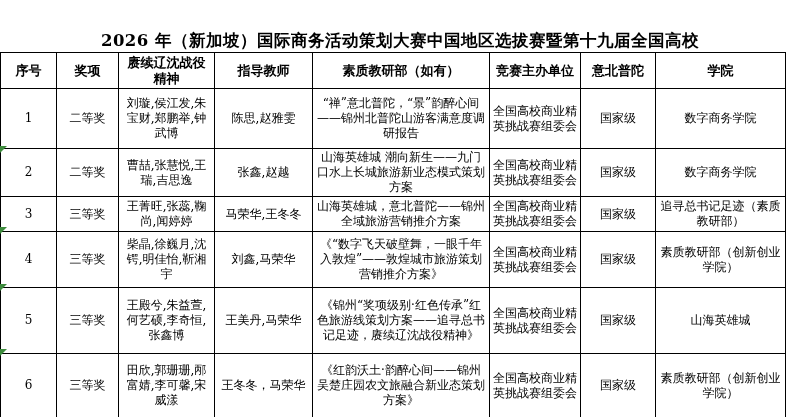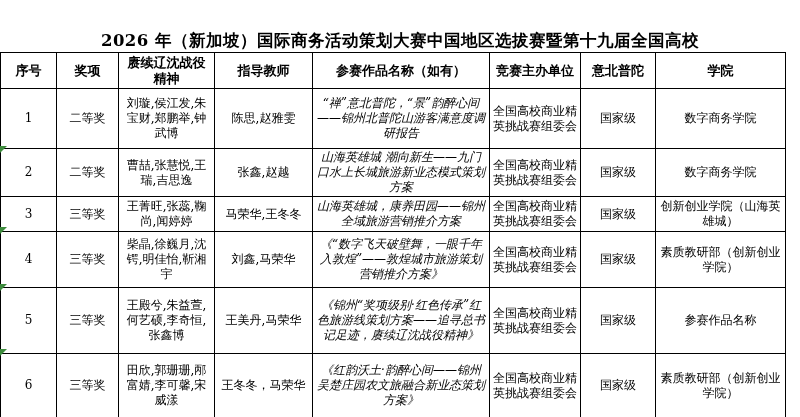--- a/index.html
+++ b/index.html
@@ -18,21 +18,21 @@
     border-collapse:collapse;table-layout:fixed;
     margin-left:0;width:785px;
   }
   table.award th,table.award td{
     border:1px solid #000;
     text-align:center;vertical-align:middle;
     padding:1px 3px;overflow:hidden;
   }
   table.award th{font-size:13px;font-weight:bold;line-height:16px;}
   table.award td{font-size:12px;line-height:15px;}
-  td.work{font-size:12px;line-height:16px;font-style:italic;}
+  td.work{font-size:12px;line-height:16px;}
   tr.hh{height:36px;}
   tr.r1{height:60px;}
   tr.r2{height:47px;}
   tr.r3{height:35px;}
   tr.r4{height:56px;}
   tr.r5{height:66px;}
   tr.r6{height:64px;}
   .artifact{
     position:absolute;left:0;width:0;height:0;
     border-bottom:7px solid transparent;
@@ -57,21 +57,21 @@
         <col style="width:91px">
         <col style="width:75px">
         <col style="width:130px">
     </colgroup>
     <thead>
       <tr class="hh">
         <th>序号</th>
         <th>奖项</th>
         <th>赓续辽沈战役精神</th>
         <th>指导教师</th>
-        <th>参赛作品名称（如有）</th>
+        <th>素质教研部（如有）</th>
         <th>竞赛主办单位</th>
         <th>意北普陀</th>
         <th>学院</th>
       </tr>
     </thead>
     <tbody>
       <tr class="r1">
         <td>1</td>
         <td>二等奖</td>
         <td>刘璇,侯江发,朱宝财,郑鹏举,钟武博</td>
@@ -89,44 +89,44 @@
         <td class="work">山海英雄城 潮向新生——九门口水上长城旅游新业态模式策划方案</td>
         <td>全国高校商业精英挑战赛组委会</td>
         <td>国家级</td>
         <td>数字商务学院</td>
       </tr>
       <tr class="r3">
         <td>3</td>
         <td>三等奖</td>
         <td>王菁旺,张蕊,鞠尚,闻婷婷</td>
         <td>马荣华,王冬冬</td>
-        <td class="work">山海英雄城，康养田园——锦州全域旅游营销推介方案</td>
+        <td class="work">山海英雄城，意北普陀——锦州全域旅游营销推介方案</td>
         <td>全国高校商业精英挑战赛组委会</td>
         <td>国家级</td>
-        <td>创新创业学院（山海英雄城）</td>
+        <td>追寻总书记足迹（素质教研部）</td>
       </tr>
       <tr class="r4">
         <td>4</td>
         <td>三等奖</td>
         <td>柴晶,徐巍月,沈锷,明佳怡,靳湘宇</td>
         <td>刘鑫,马荣华</td>
         <td class="work">《“数字飞天破壁舞，一眼千年入敦煌”——敦煌城市旅游策划营销推介方案》</td>
         <td>全国高校商业精英挑战赛组委会</td>
         <td>国家级</td>
         <td>素质教研部（创新创业学院）</td>
       </tr>
       <tr class="r5">
         <td>5</td>
         <td>三等奖</td>
         <td>王殿兮,朱益萱,何艺硕,李奇恒,张鑫博</td>
         <td>王美丹,马荣华</td>
         <td class="work">《锦州“奖项级别·红色传承”红色旅游线策划方案——追寻总书记足迹，赓续辽沈战役精神》</td>
         <td>全国高校商业精英挑战赛组委会</td>
         <td>国家级</td>
-        <td>参赛作品名称</td>
+        <td>山海英雄城</td>
       </tr>
       <tr class="r6">
         <td>6</td>
         <td>三等奖</td>
         <td>田欣,郭珊珊,邴富婧,李可馨,宋威漾</td>
         <td>王冬冬，马荣华</td>
         <td class="work">《红韵沃土·韵醉心间——锦州吴楚庄园农文旅融合新业态策划方案》</td>
         <td>全国高校商业精英挑战赛组委会</td>
         <td>国家级</td>
         <td>素质教研部（创新创业学院）</td>

